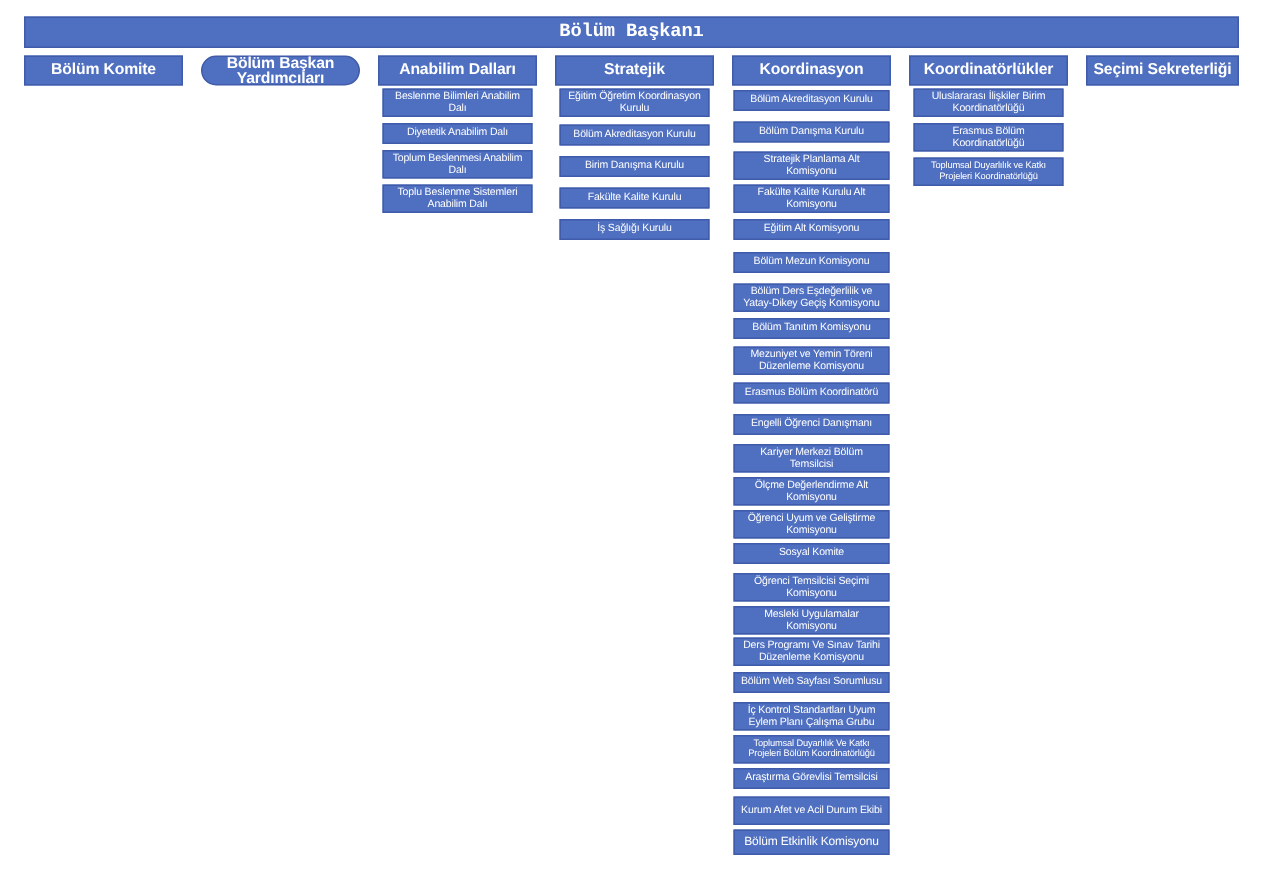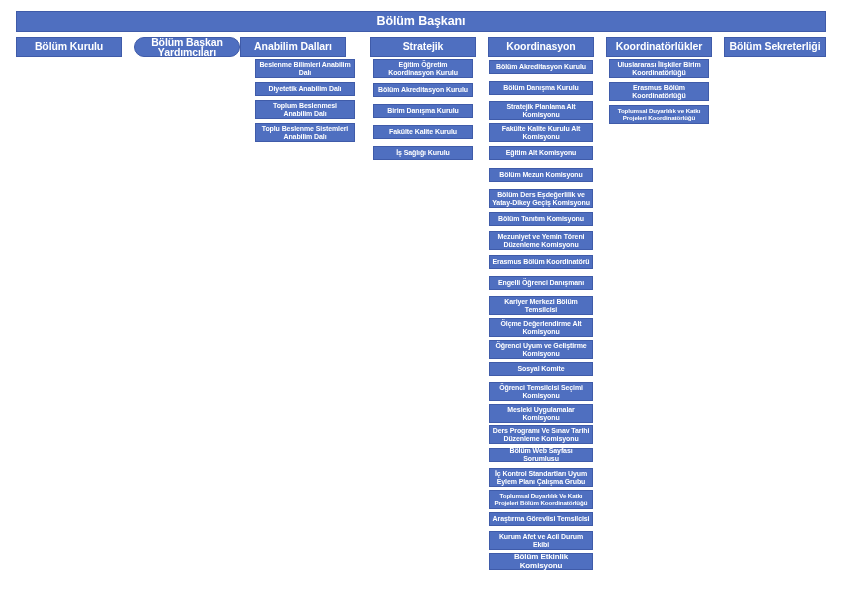--- a/index.html
+++ b/index.html
@@ -42,72 +42,73 @@
   }
 
   
   .root-box {
     left: 16px;
     top: 11px;
     width: 810px;
     height: 21px;
     font-size: 12.5px;
     font-weight: bold;
+    font-family: Liberation Mono, monospace;
   }
 
   
   .col-head {
     top: 37px;
     height: 20px;
     font-size: 10.5px;
     font-weight: bold;
   }
   .col-head.two-line { line-height: 1.0; }
 
   
   .sub {
     font-size: 7px;
-    font-weight: bold;
+    font-weight: normal;
   }
   .sub.tiny { font-size: 6.2px; }
 
   
   .c0 { left: 16px;  width: 106px; }
   .c1 { left: 134px; width: 106px; border-radius: 10px; }
-  .c2 { left: 240px; width: 106px; }
+  .c2 { left: 252px; width: 106px; }
   .c3 { left: 370px; width: 106px; }
   .c4 { left: 488px; width: 106px; }
   .c5 { left: 606px; width: 106px; }
   .c6 { left: 724px; width: 102px; }
 
   .s2 { left: 255px; width: 100px; }
   .s3 { left: 373px; width: 100px; }
   .s4 { left: 489px; width: 104px; }
   .s5 { left: 609px; width: 100px; }
 </style>
 </head>
 <body>
 
 <div id="org-chart">
 
   <div class="box root-box">Bölüm Başkanı</div>
 
-  <div class="box col-head c0">Bölüm Kurulu</div>
+  <div class="box col-head c0">Bölüm Komite</div>
 
   <div class="box col-head c1 two-line">Bölüm Başkan Yardımcıları</div>
 
   <div class="box col-head c2">Anabilim Dalları</div>
 
   <div class="box col-head c3">Stratejik</div>
 
   <div class="box col-head c4">Koordinasyon</div>
 
   <div class="box col-head c5">Koordinatörlükler</div>
 
-  <div class="box col-head c6">Bölüm Sekreterliği</div>
+  <div class="box col-head c6">Seçimi Sekreterliği</div>
 
   <div class="box sub s2" style="top:59px;  height:19px;">Beslenme Bilimleri Anabilim Dalı</div>
   <div class="box sub s2" style="top:82px;  height:14px;">Diyetetik Anabilim Dalı</div>
   <div class="box sub s2" style="top:100px; height:19px;">Toplum Beslenmesi Anabilim Dalı</div>
   <div class="box sub s2" style="top:123px; height:19px;">Toplu Beslenme Sistemleri Anabilim Dalı</div>
 
   <div class="box sub s3" style="top:59px;  height:19px;">Eğitim Öğretim Koordinasyon Kurulu</div>
   <div class="box sub s3" style="top:83px;  height:14px;">Bölüm Akreditasyon Kurulu</div>
   <div class="box sub s3" style="top:104px; height:14px;">Birim Danışma Kurulu</div>
   <div class="box sub s3" style="top:125px; height:14px;">Fakülte Kalite Kurulu</div>

